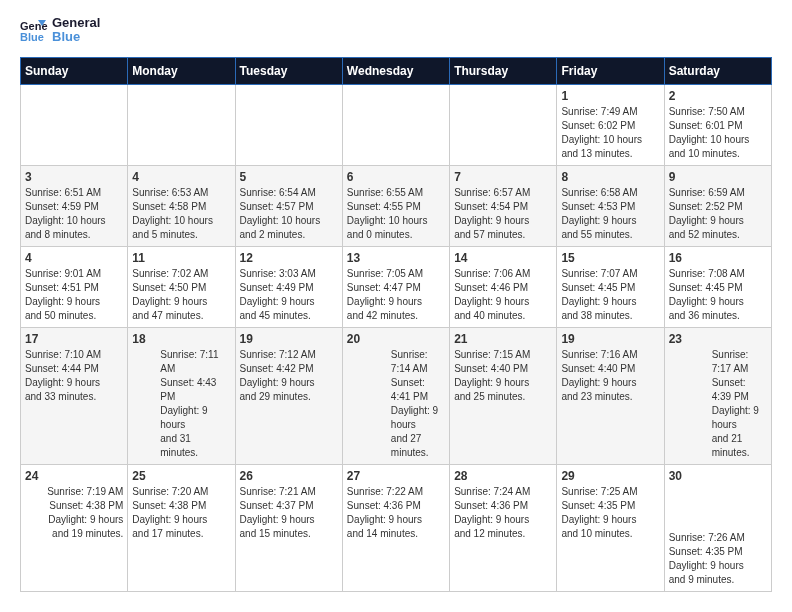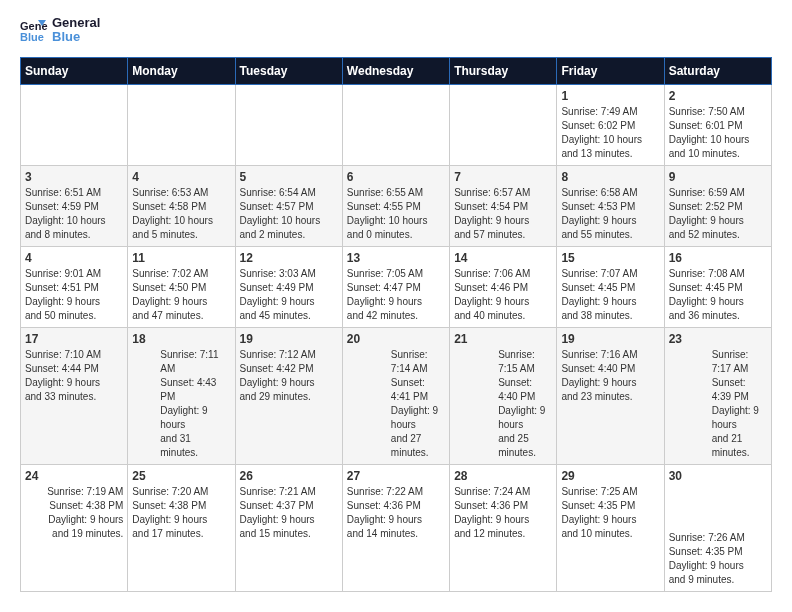--- a/index.html
+++ b/index.html
@@ -263,21 +263,21 @@
         </td>
         <td>
           <span class="day-number">20</span>
           <div class="day-info" style="white-space: pre-line; margin-left: 44px;">Sunrise: 7:14 AM
 Sunset: 4:41 PM
 Daylight: 9 hours
 and 27 minutes.</div>
         </td>
         <td>
           <span class="day-number">21</span>
-          <div class="day-info" style="white-space: pre-line; margin-left: 44px;">Sunrise: 7:15 AM
+          <div class="day-info" style="white-space: pre-line;">Sunrise: 7:15 AM
 Sunset: 4:40 PM
 Daylight: 9 hours
 and 25 minutes.</div>
         </td>
         <td>
           <span class="day-number">19</span>
           <div class="day-info" style="white-space: pre-line;">Sunrise: 7:16 AM
 Sunset: 4:40 PM
 Daylight: 9 hours
 and 23 minutes.</div>

